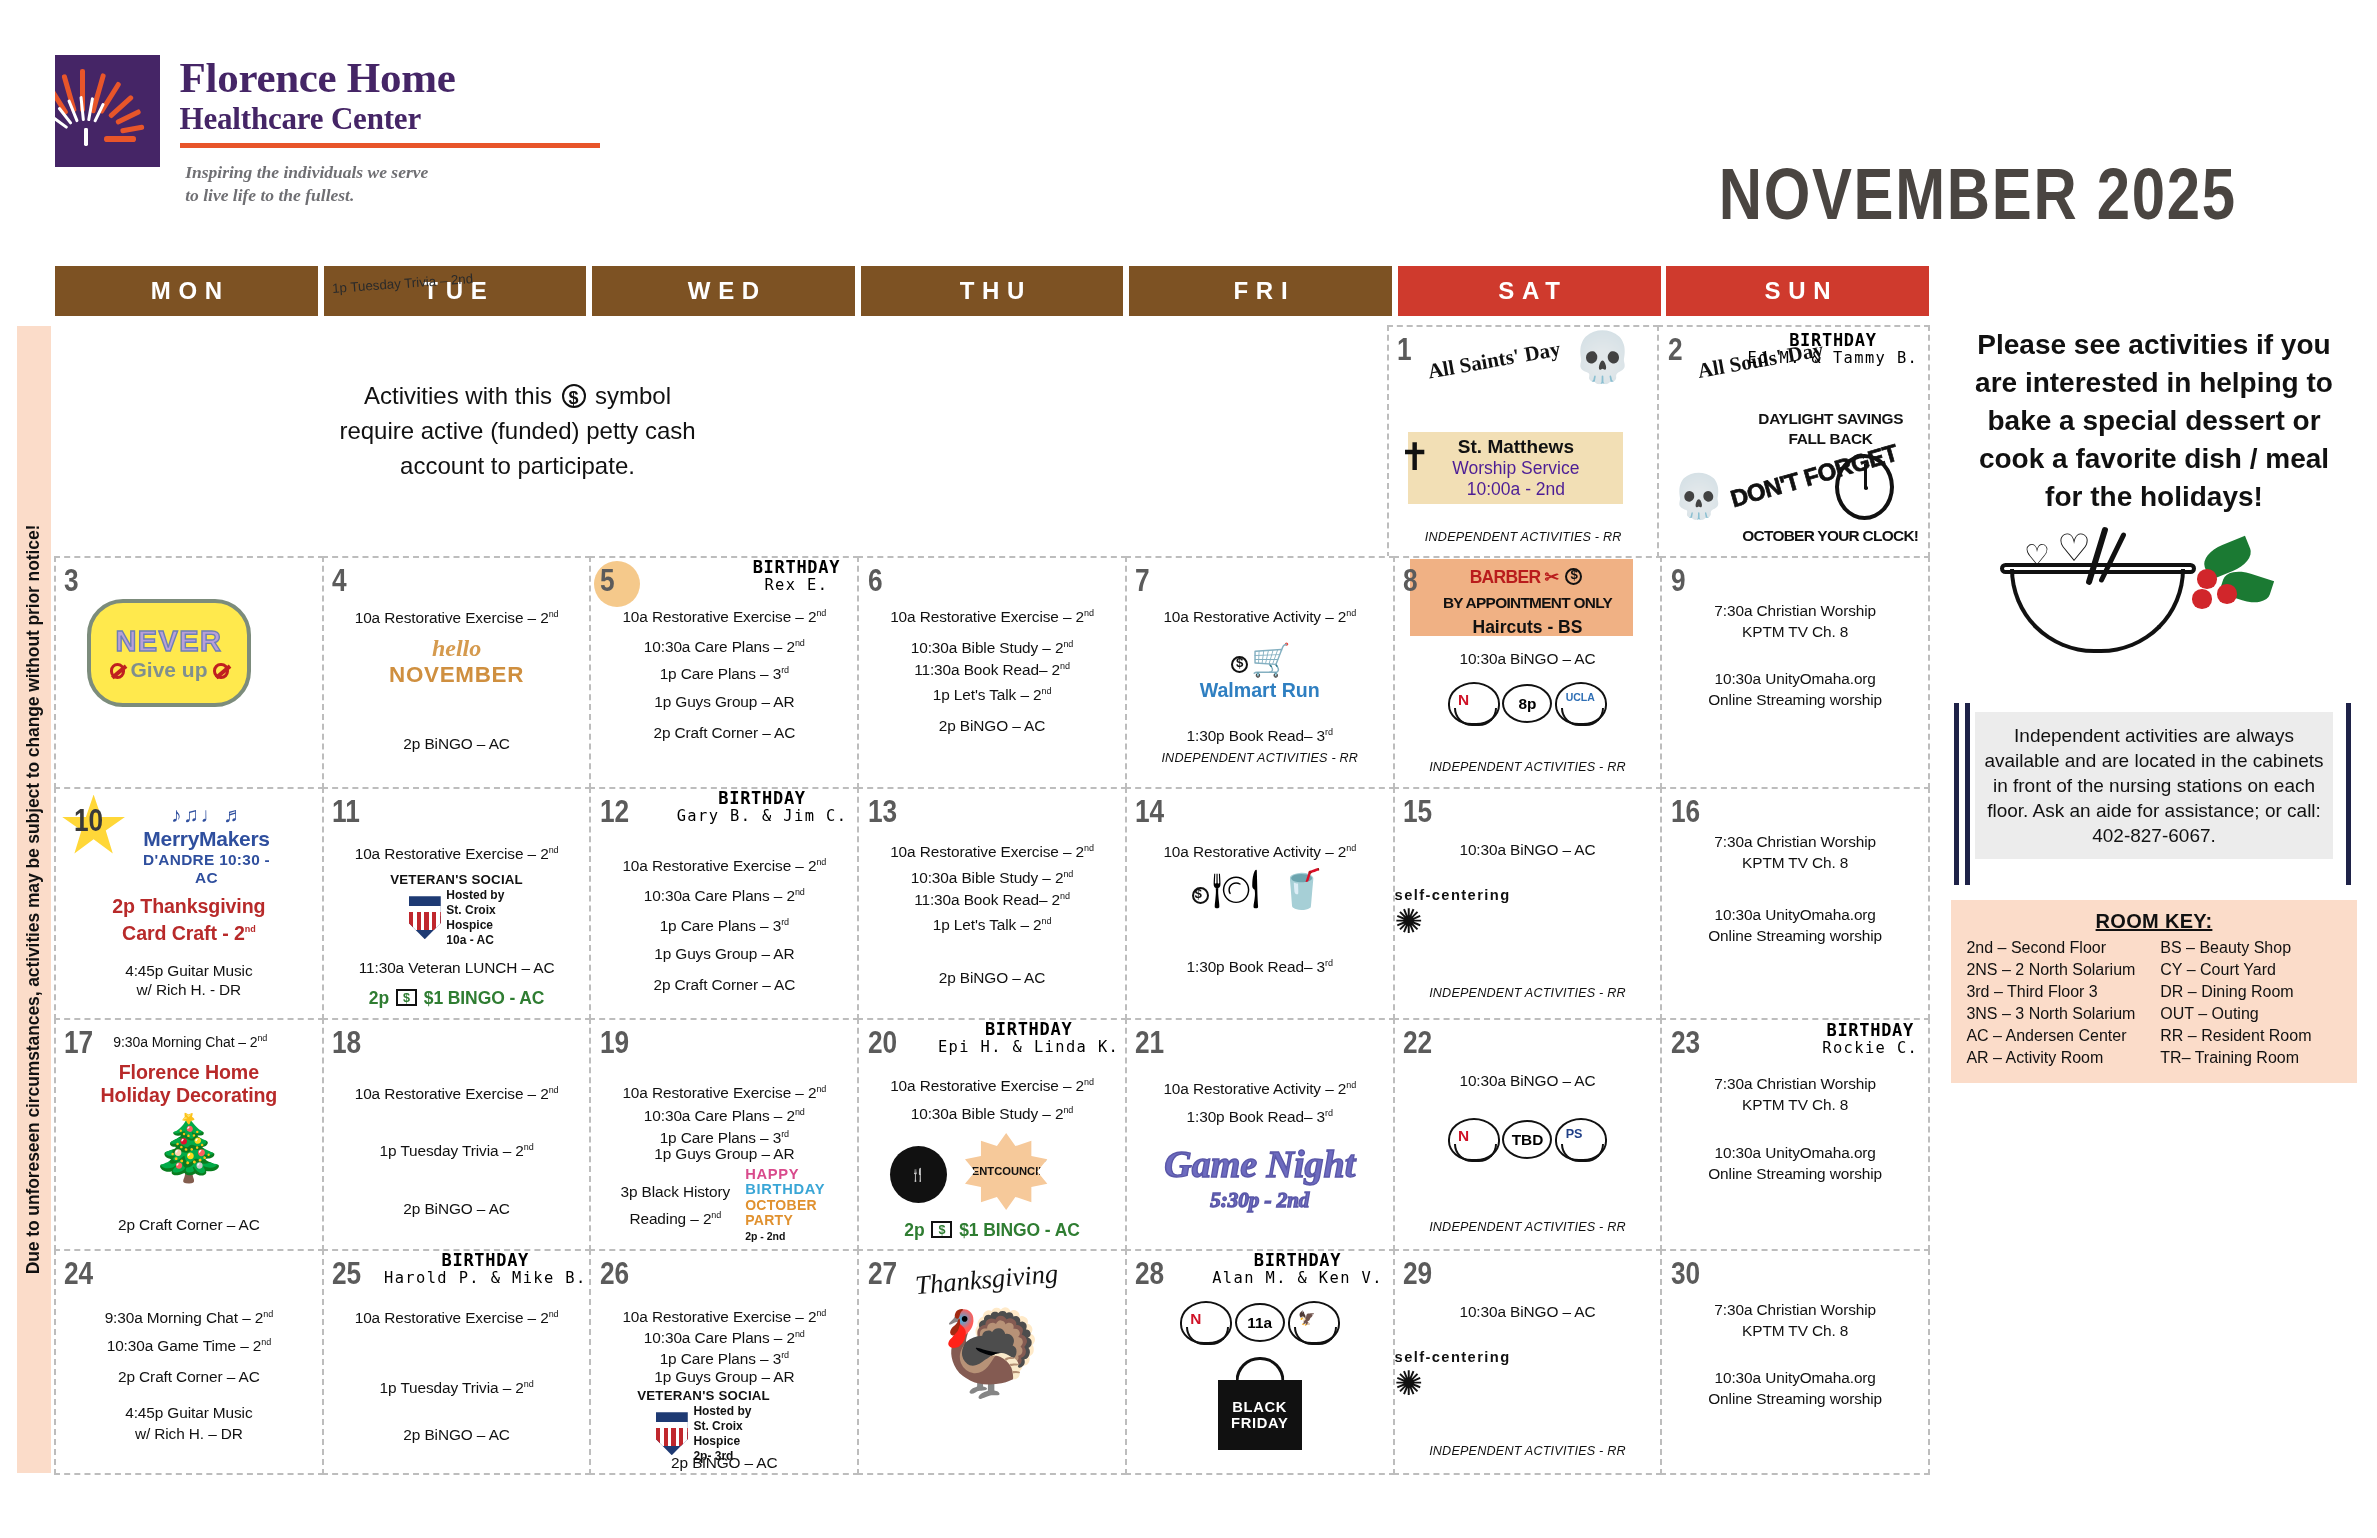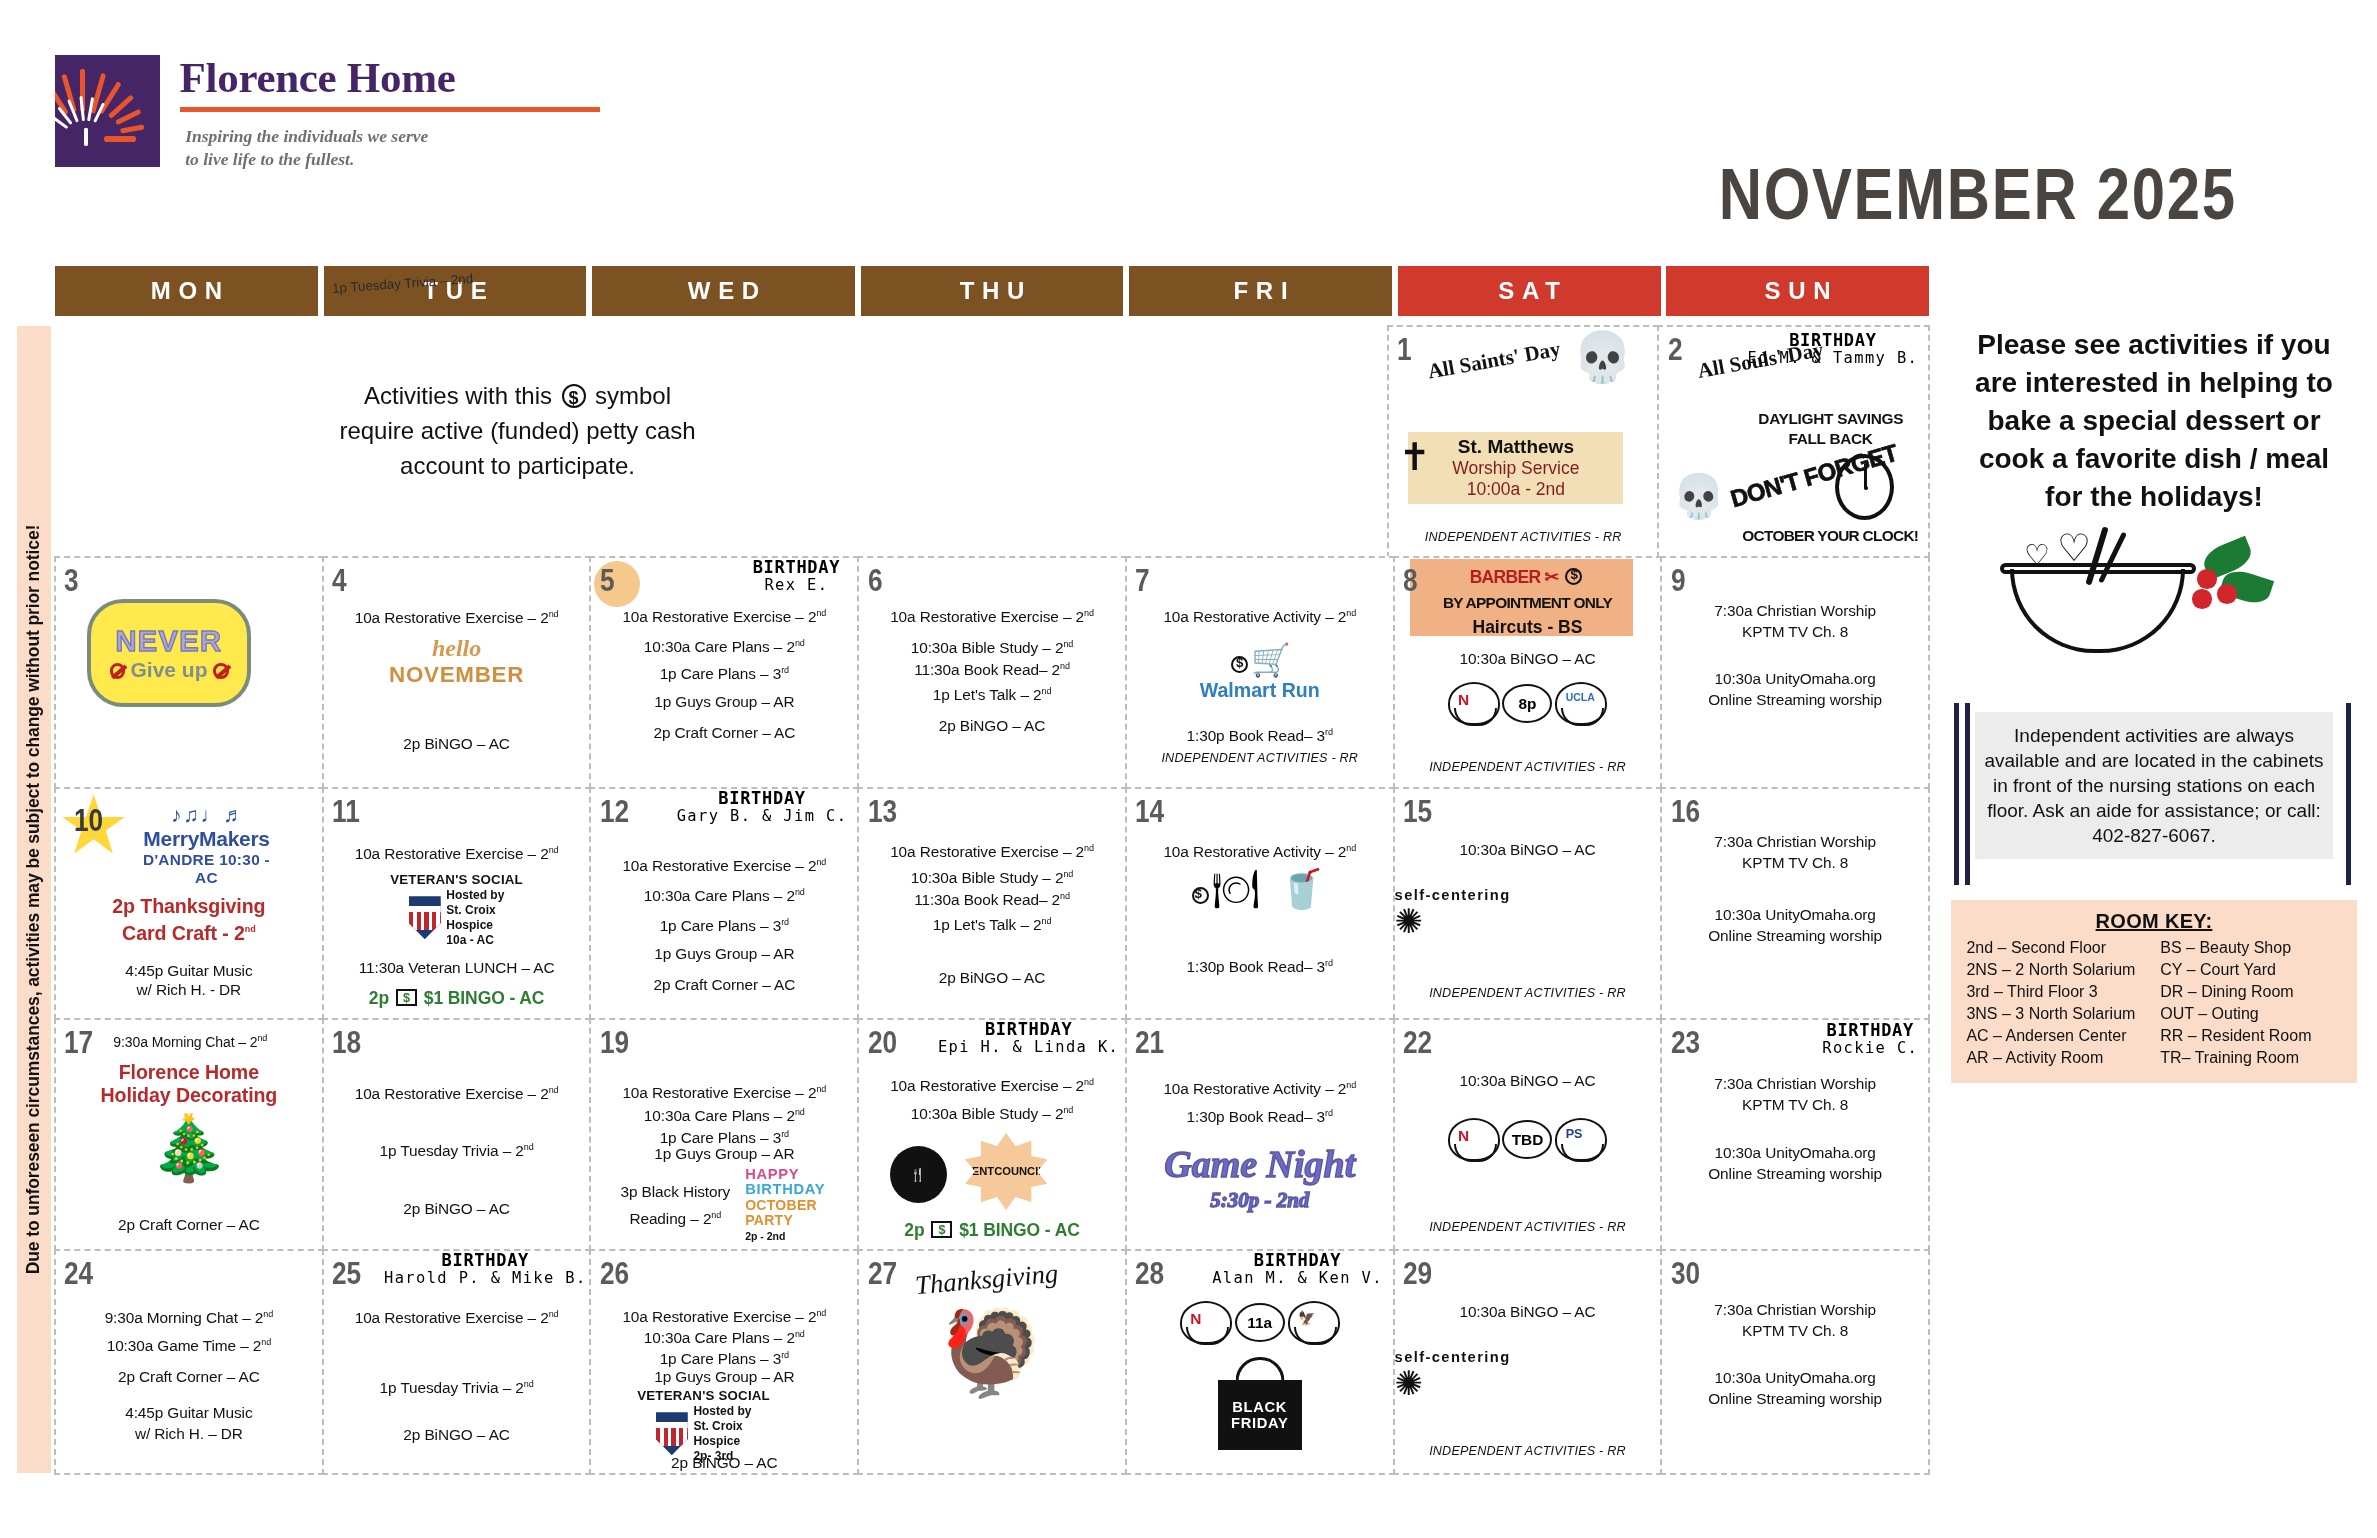--- a/index.html
+++ b/index.html
@@ -285,21 +285,21 @@
   .dst-label { position:absolute; text-align:center; font-size:15.4px; font-weight:bold; color:#111; letter-spacing:-0.3px; }
   .clockface { position:absolute; width:59px; height:66px; border:4.2px solid #111; border-radius:50%; }
   .clockface::before { content:""; position:absolute; left:24.5px; top:5.6px; width:3.5px; height:25px; background:#111; }
   .clockface::after { content:""; position:absolute; left:25px; top:28px; width:3.5px; height:3.5px; background:#111; border-radius:50%; }
   .changeclock { position:absolute; font-size:15.4px; font-weight:bold; letter-spacing:-0.7px; color:#111; }
 
   .stmatthews {
     position:absolute; left:19.6px; width:80%; background:#f2dfb5; padding:4.2px 7px; text-align:center;
   }
   .stm-1 { font-size:19px; font-weight:bold; color:#111; }
-  .stm-2 { font-size:17.5px; color:#7f1d1d; }
+  .stm-2 { font-size:17.5px; color:#4c1d95; }
   .cross { position:absolute; left:-9.8px; top:8.4px; font-size:38px; line-height:35px; color:#111; }
 
   .catrina { position:absolute; font-size:49px; line-height:49px; }
   .bingo-dollar { display:inline-block; width:21px; height:17px; border:2.1px solid #111; vertical-align:-2.1px; position:relative; margin:0 2.1px;}
   .bingo-dollar::after{ content:"$"; position:absolute; left:0; right:0; top:-3.5px; text-align:center; font-size:12.6px; font-weight:bold;}
 </style>
 </head>
 <body>
 
 <div class="header">
@@ -317,20 +317,21 @@
       <div class="ray-w" style="left:15.4px;top:48px;width:2.8px;height:21px;transform:rotate(-38deg);"></div>
       <div class="ray-w" style="left:10.5px;top:55px;width:2.8px;height:18px;transform:rotate(-54deg);"></div>
       <div class="ray-w" style="left:26.6px;top:41px;width:2.8px;height:25px;transform:rotate(-6deg);"></div>
       <div class="ray-w" style="left:32px;top:42px;width:2.8px;height:24px;transform:rotate(10deg);"></div>
       <div class="ray-w" style="left:38px;top:46px;width:2.8px;height:21px;transform:rotate(26deg);"></div>
       <div class="ray-w" style="left:29px;top:73px;width:3.5px;height:18px;"></div>
       <div class="ray" style="left:49px;top:81px;width:32px;height:5.6px;border-radius:2.8px;transform:rotate(0deg);"></div>
     </div>
     <div class="logo-text">
       <div class="logo-title">Florence Home</div>
+      <div class="logo-sub">Healthcare Center</div>
       <div class="logo-rule"></div>
       <div class="tagline">
         <div>Inspiring the individuals we serve</div>
         <div>to live life to the fullest.</div>
       </div>
     </div>
   </div>
   <div class="month-title">NOVEMBER 2025</div>
 </div>
 

